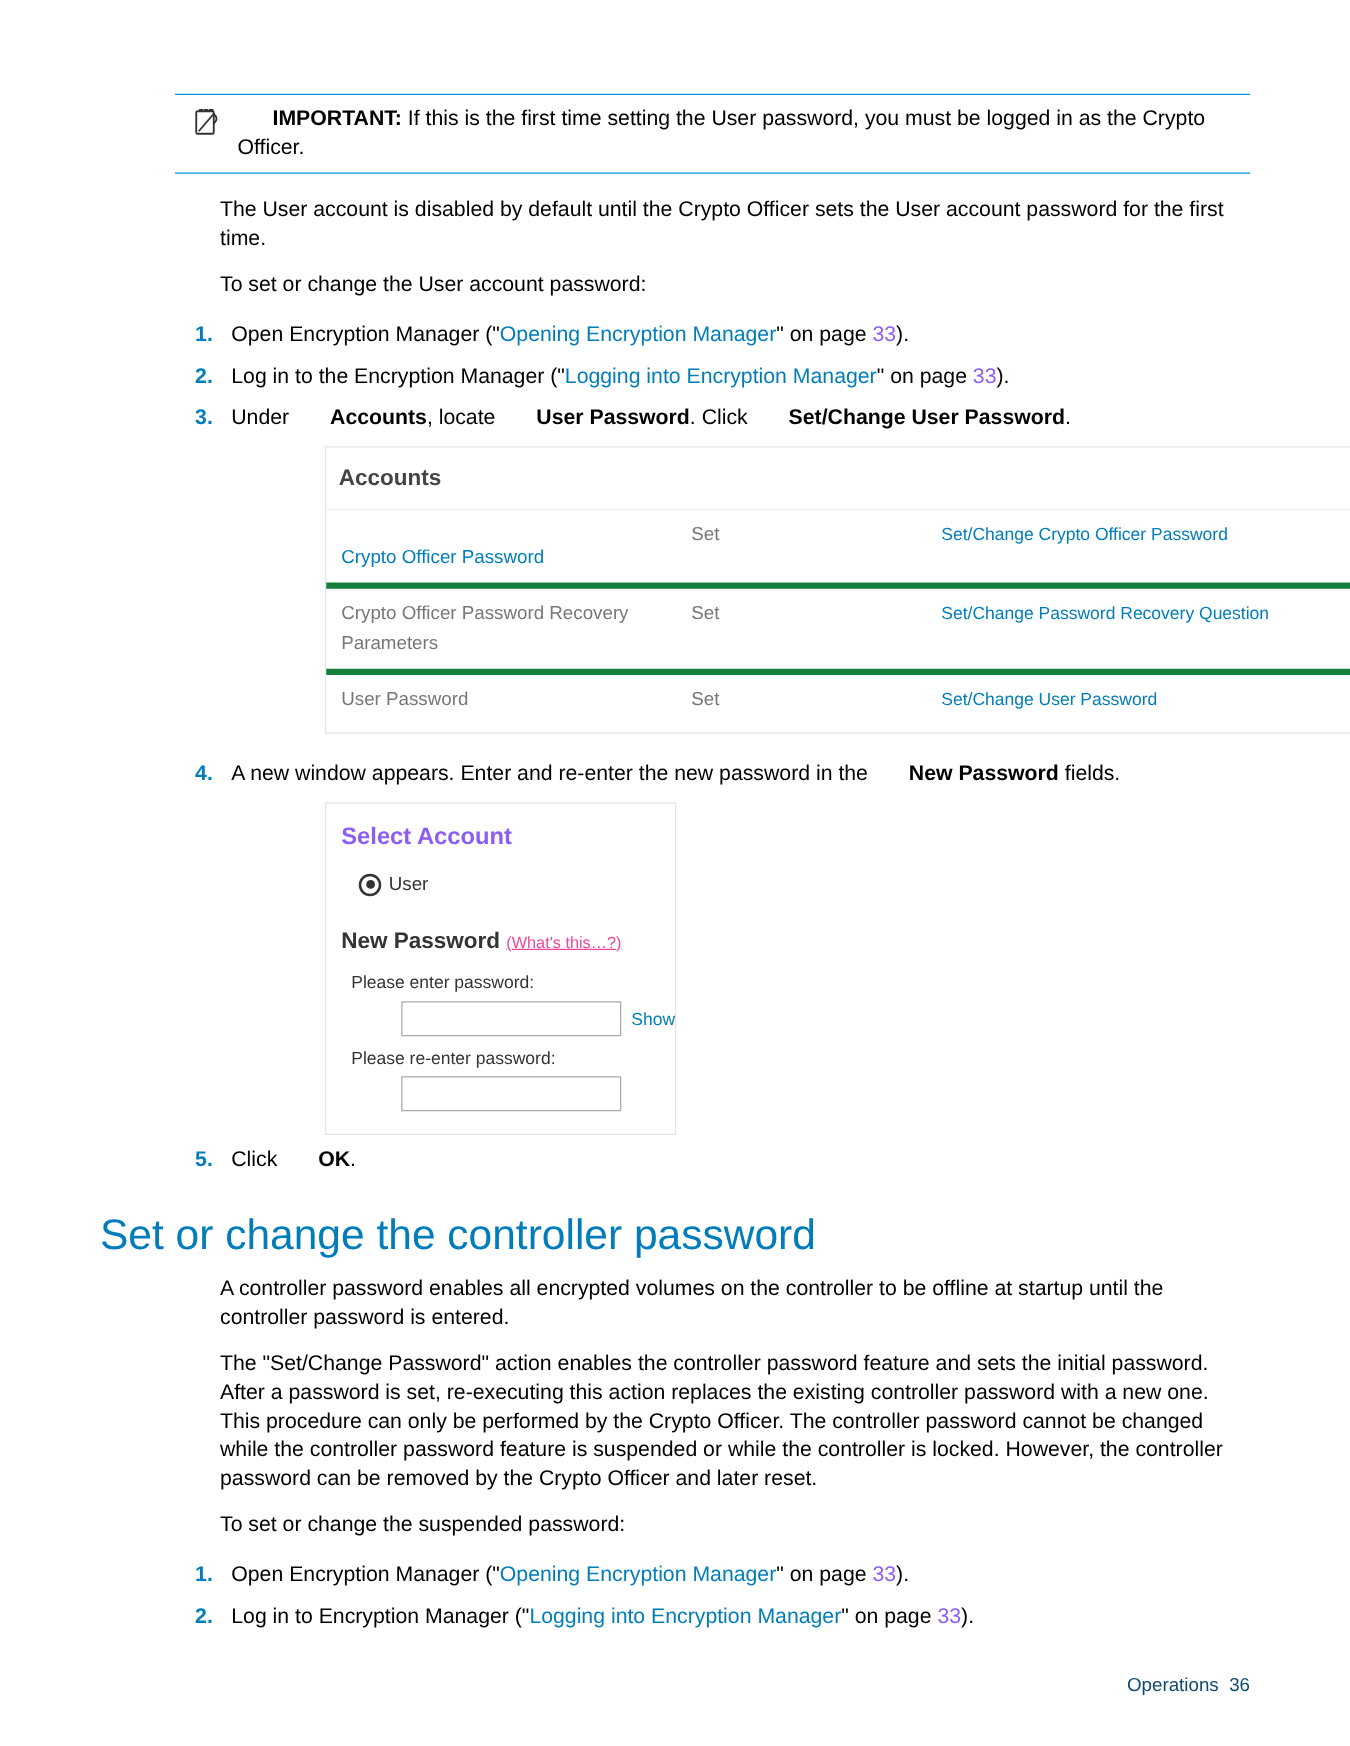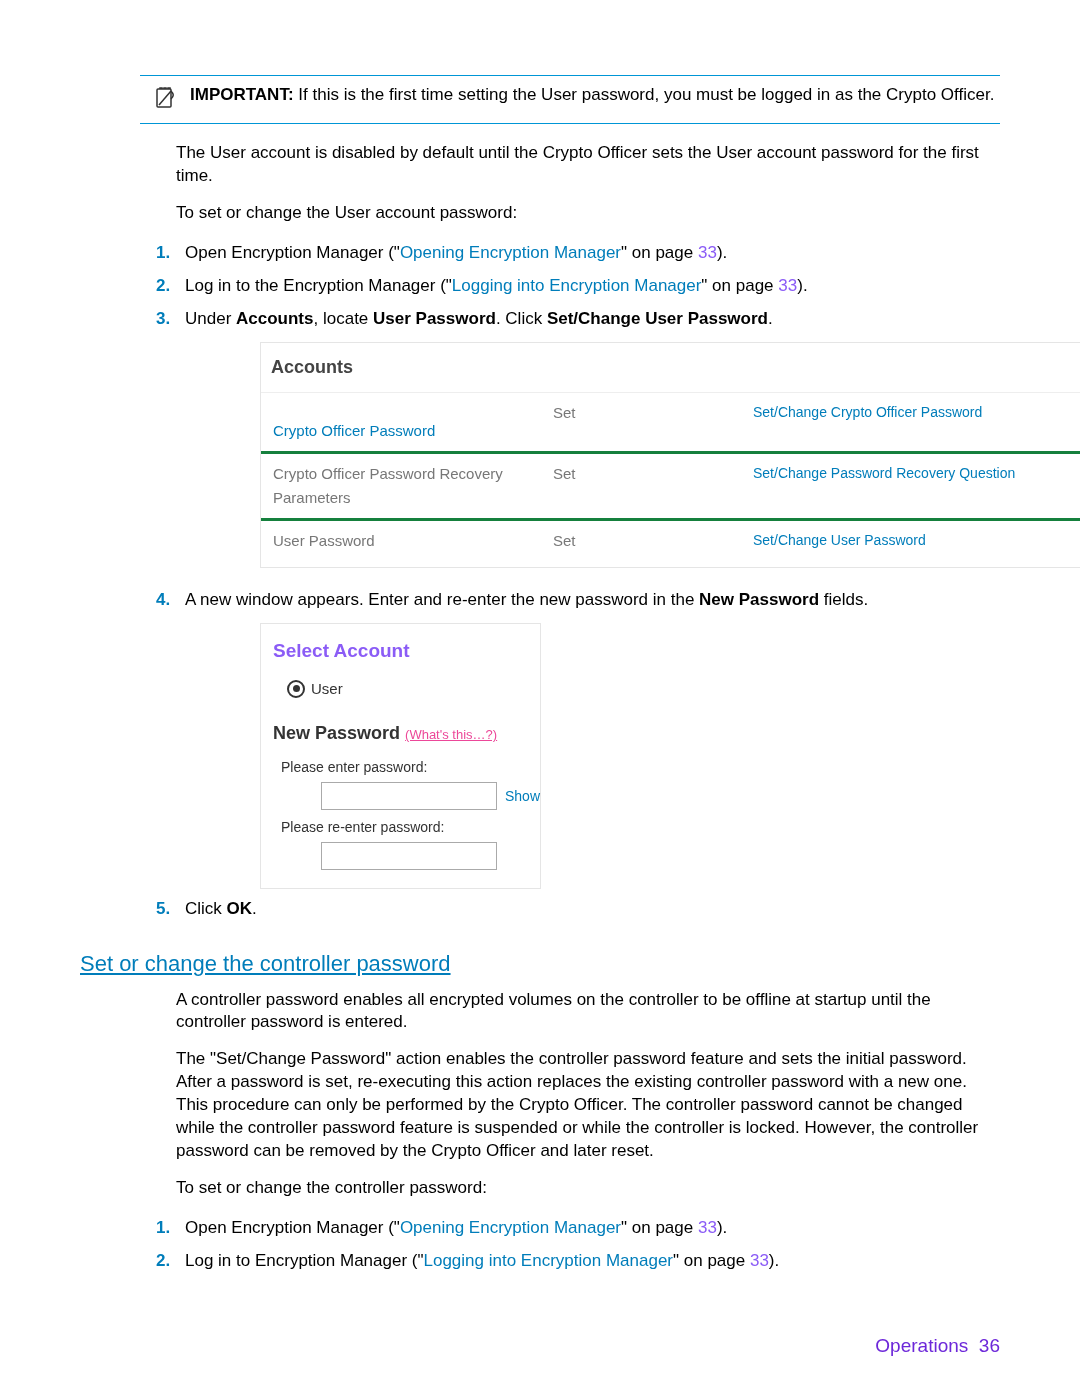--- a/index.html
+++ b/index.html
@@ -28,21 +28,21 @@
     width: 50px;
     flex-shrink: 0;
     text-align: center;
     font-size: 20px;
     padding-top: 2px;
   }
   .important-text {
     flex: 1;
     line-height: 1.35;
   }
-  .bold { font-weight: bold; }
+  .bold { font-weight: bold; margin-left: 28px; }
   p.body {
     margin: 0 0 14px 96px;
     line-height: 1.35;
   }
   ol.steps {
     margin: 0 0 14px 60px;
     padding-left: 35px;
     line-height: 1.6;
   }
   ol.steps > li {
@@ -69,21 +69,21 @@
     font-weight: bold;
     font-size: 18px;
     margin: 0 0 10px 10px;
     color: #444;
   }
   .acct-row {
     display: flex;
     font-size: 15px;
     color: #777;
     padding: 8px 12px;
-    border-top: 3px solid #15803d;
+    border-top: 5px solid #15803d;
     align-items: flex-start;
   }
   .acct-row:first-of-type { border-top: 1px solid #eee; }
   .acct-col1 { width: 280px; }
   .acct-col2 { width: 200px; }
   .acct-col3 { flex:1; color: #007dba; font-size: 14px;}
   .acct-row .blue { color:#007dba;}
   .acct-row.first .acct-col1 { color:#007dba;margin-top:18px;}
   .select-panel {
     margin: 10px 0 0 75px;
@@ -108,31 +108,30 @@
     width: 170px; height: 24px; border:1px solid #aaa; background:#fff;
   }
   .select-panel .show { color:#007dba; margin-left:8px; font-size:14px;}
   .select-panel .radio { 
     width:14px; height:14px; border:2px solid #333; border-radius:50%; display:inline-flex; align-items:center; justify-content:center;
   }
   .select-panel .radio .dot { width:7px; height:7px; background:#333; border-radius:50%;}
   h2.section {
     font-family: Arial, Helvetica, sans-serif;
     font-weight: 300;
-    font-size: 22px;
+    font-size: 34px;
     color: #007dba;
     margin: 28px 0 12px 0;
-    text-decoration: underline;
   }
   .footer {
     position: absolute;
     bottom: 40px;
     right: 80px;
-    font-size: 19px;
-    color: #6d28d9;
+    font-size: 15px;
+    color: #0c4a6e;
   }
 </style>
 </head>
 <body>
 
 <div class="page">
 
   <div class="important-box">
     <div class="important-icon">
       <svg width="24" height="24" viewBox="0 0 24 24" fill="none" stroke="#333" stroke-width="1.5">
@@ -210,21 +209,21 @@
 
     <li>
       <span>Click </span><span class="bold">OK</span><span>.</span>
     </li>
   </ol>
 
   <h2 class="section">Set or change the controller password</h2>
 
   <p class="body">A controller password enables all encrypted volumes on the controller to be offline at startup until the controller password is entered.</p>
   <p class="body">The "Set/Change Password" action enables the controller password feature and sets the initial password. After a password is set, re-executing this action replaces the existing controller password with a new one. This procedure can only be performed by the Crypto Officer. The controller password cannot be changed while the controller password feature is suspended or while the controller is locked. However, the controller password can be removed by the Crypto Officer and later reset.</p>
-  <p class="body">To set or change the controller password:</p>
+  <p class="body">To set or change the suspended password:</p>
 
   <ol class="steps">
     <li>
       <span>Open Encryption Manager ("</span><span class="link">Opening Encryption Manager</span><span>" on page </span><span class="pagenum">33</span><span>).</span>
     </li>
     <li>
       <span>Log in to Encryption Manager ("</span><span class="link">Logging into Encryption Manager</span><span>" on page </span><span class="pagenum">33</span><span>).</span>
     </li>
   </ol>
 

